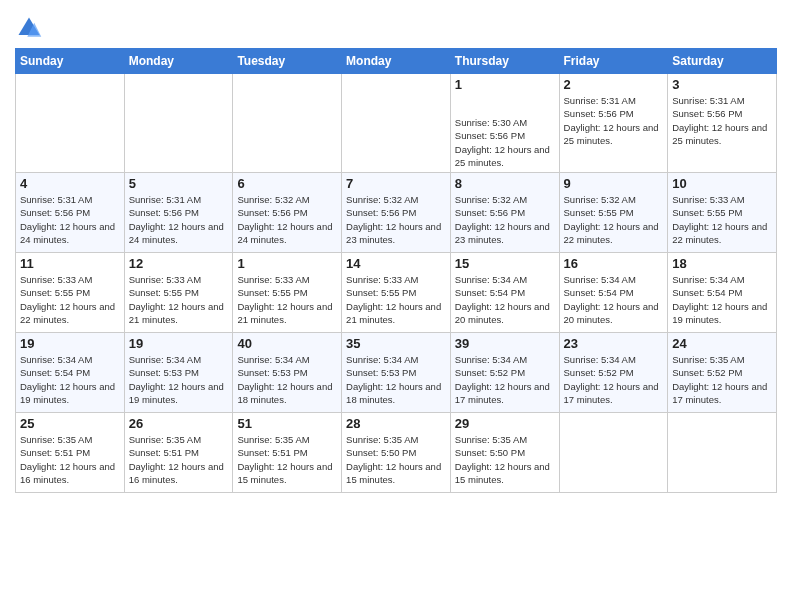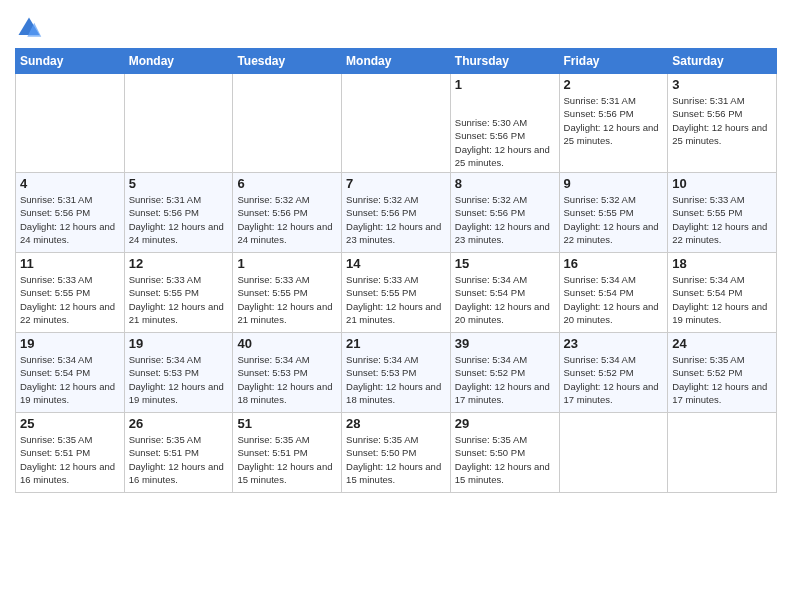--- a/index.html
+++ b/index.html
@@ -267,21 +267,21 @@
 Sunset: 5:53 PM
 Daylight: 12 hours and 19 minutes.</div>
           </td>
           <td>
             <span class="day-num">40</span>
             <div class="day-info" style="white-space: pre-line;">Sunrise: 5:34 AM
 Sunset: 5:53 PM
 Daylight: 12 hours and 18 minutes.</div>
           </td>
           <td>
-            <span class="day-num">21</span>
+            <span class="day-num">35</span>
             <div class="day-info" style="white-space: pre-line;">Sunrise: 5:34 AM
 Sunset: 5:53 PM
 Daylight: 12 hours and 18 minutes.</div>
           </td>
           <td>
             <span class="day-num">39</span>
             <div class="day-info" style="white-space: pre-line;">Sunrise: 5:34 AM
 Sunset: 5:52 PM
 Daylight: 12 hours and 17 minutes.</div>
           </td>

